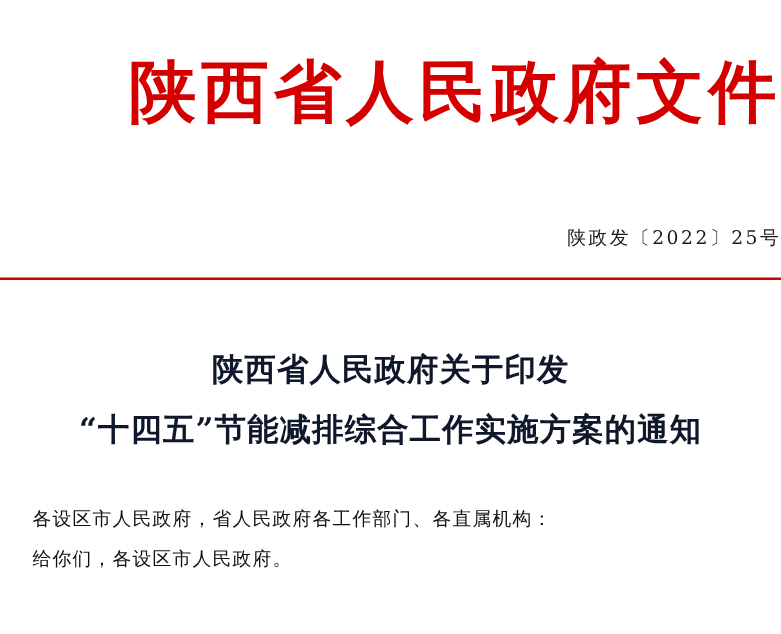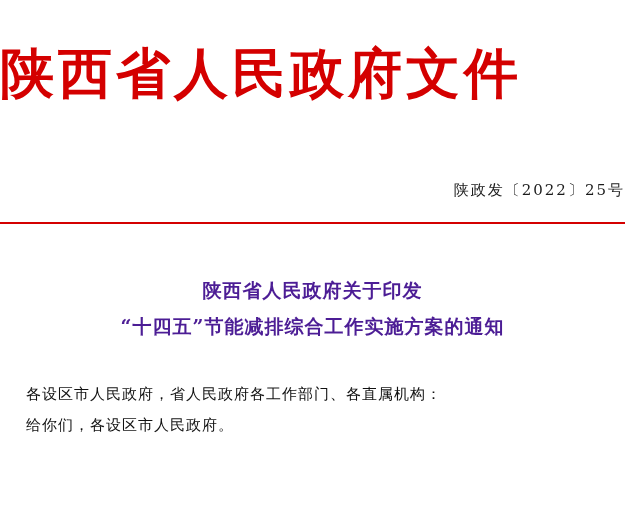--- a/index.html
+++ b/index.html
@@ -15,21 +15,21 @@
     overflow: hidden;
   }
   .page {
     position: relative;
     width: 625px;
     height: 507px;
     background: #ffffff;
     box-sizing: border-box;
   }
   .doc-title {
-    text-align: left;
+    text-align: right;
     color: #d40000;
     font-family: "DejaVu Serif", "Liberation Serif", serif;
     font-weight: 700;
     font-size: 54px;
     letter-spacing: 4px;
     line-height: 1.1;
     margin-top: 44px;
     white-space: nowrap;
   }
   .doc-number {
@@ -46,24 +46,24 @@
     background: #d40000;
     margin-top: 22px;
   }
   .subject {
     margin-top: 48px;
     text-align: center;
   }
   .subject-line {
     font-family: "DejaVu Serif", "Liberation Serif", serif;
     font-weight: 700;
-    font-size: 19px;
+    font-size: 25px;
     letter-spacing: 1px;
     line-height: 1.9;
-    color: #4c1d95;
+    color: #0f172a;
   }
   .body-block {
     margin-top: 34px;
     padding: 0 26px 0 26px;
   }
   .body-line {
     font-family: Liberation Serif, serif;
     font-size: 15px;
     letter-spacing: 1px;
     line-height: 2.1;

